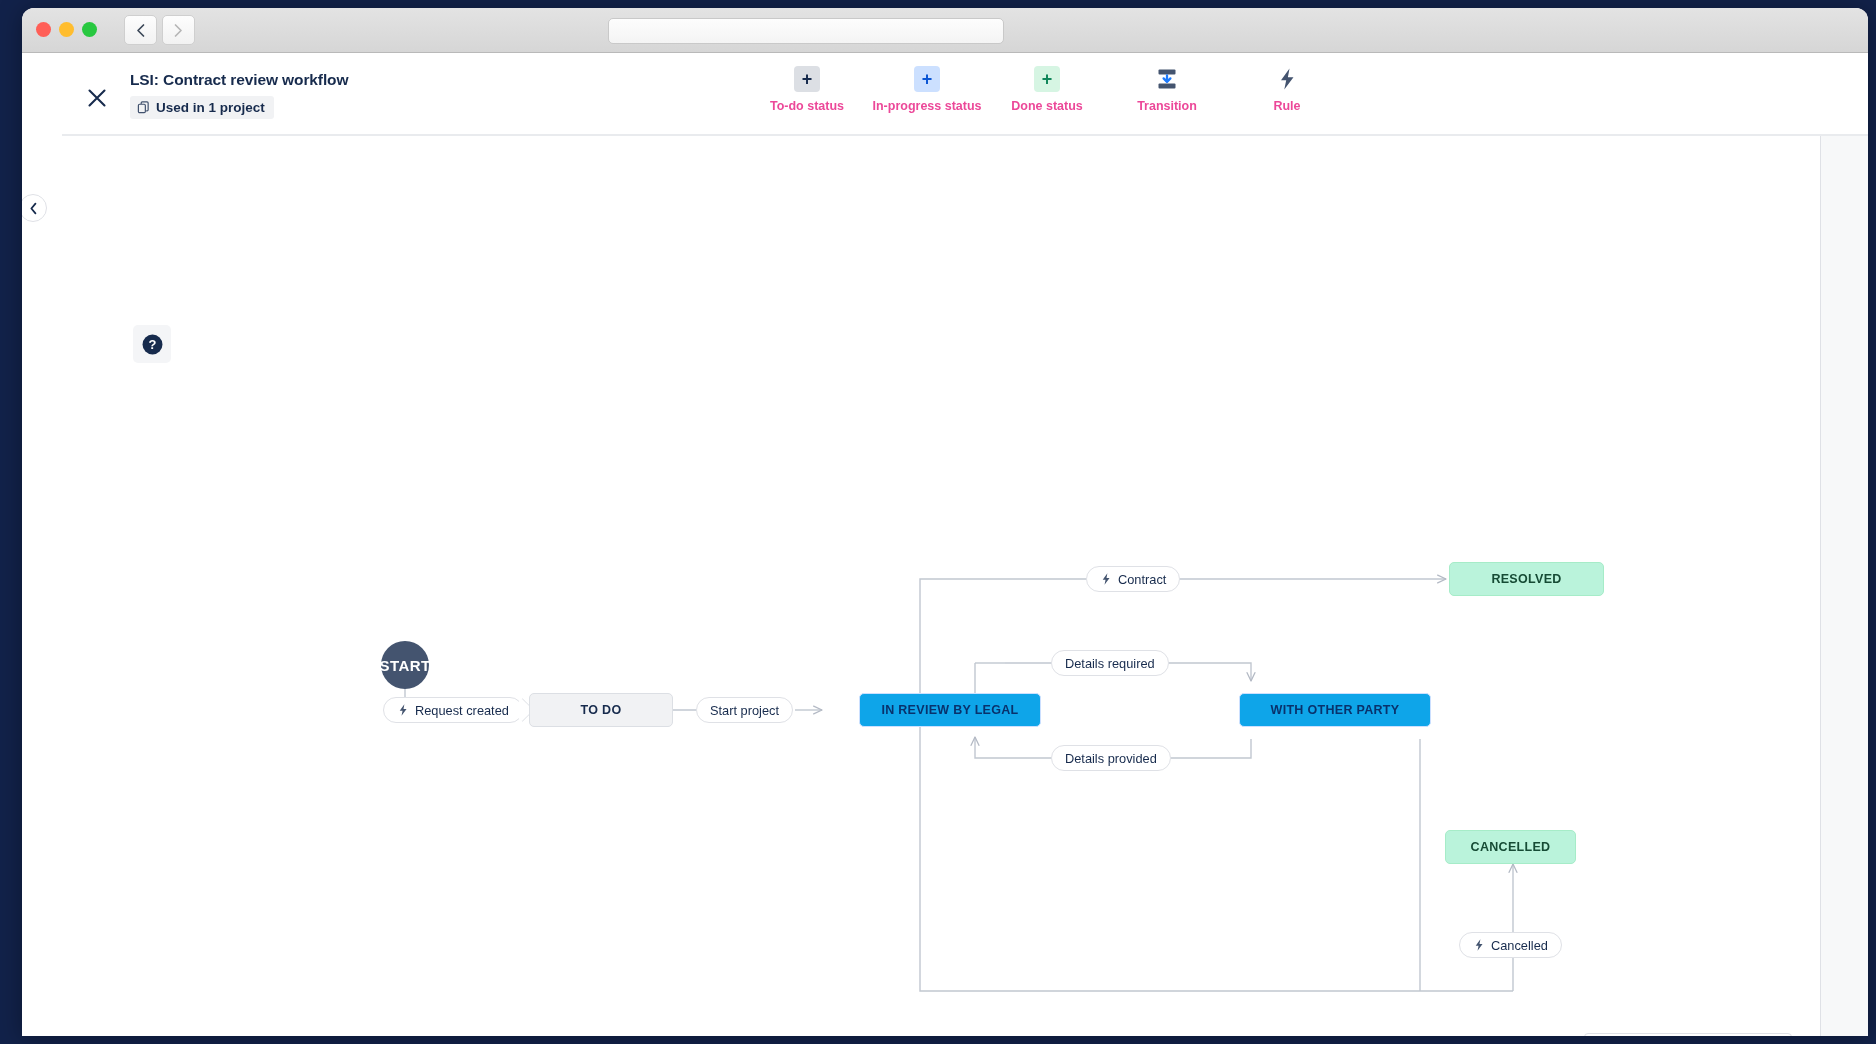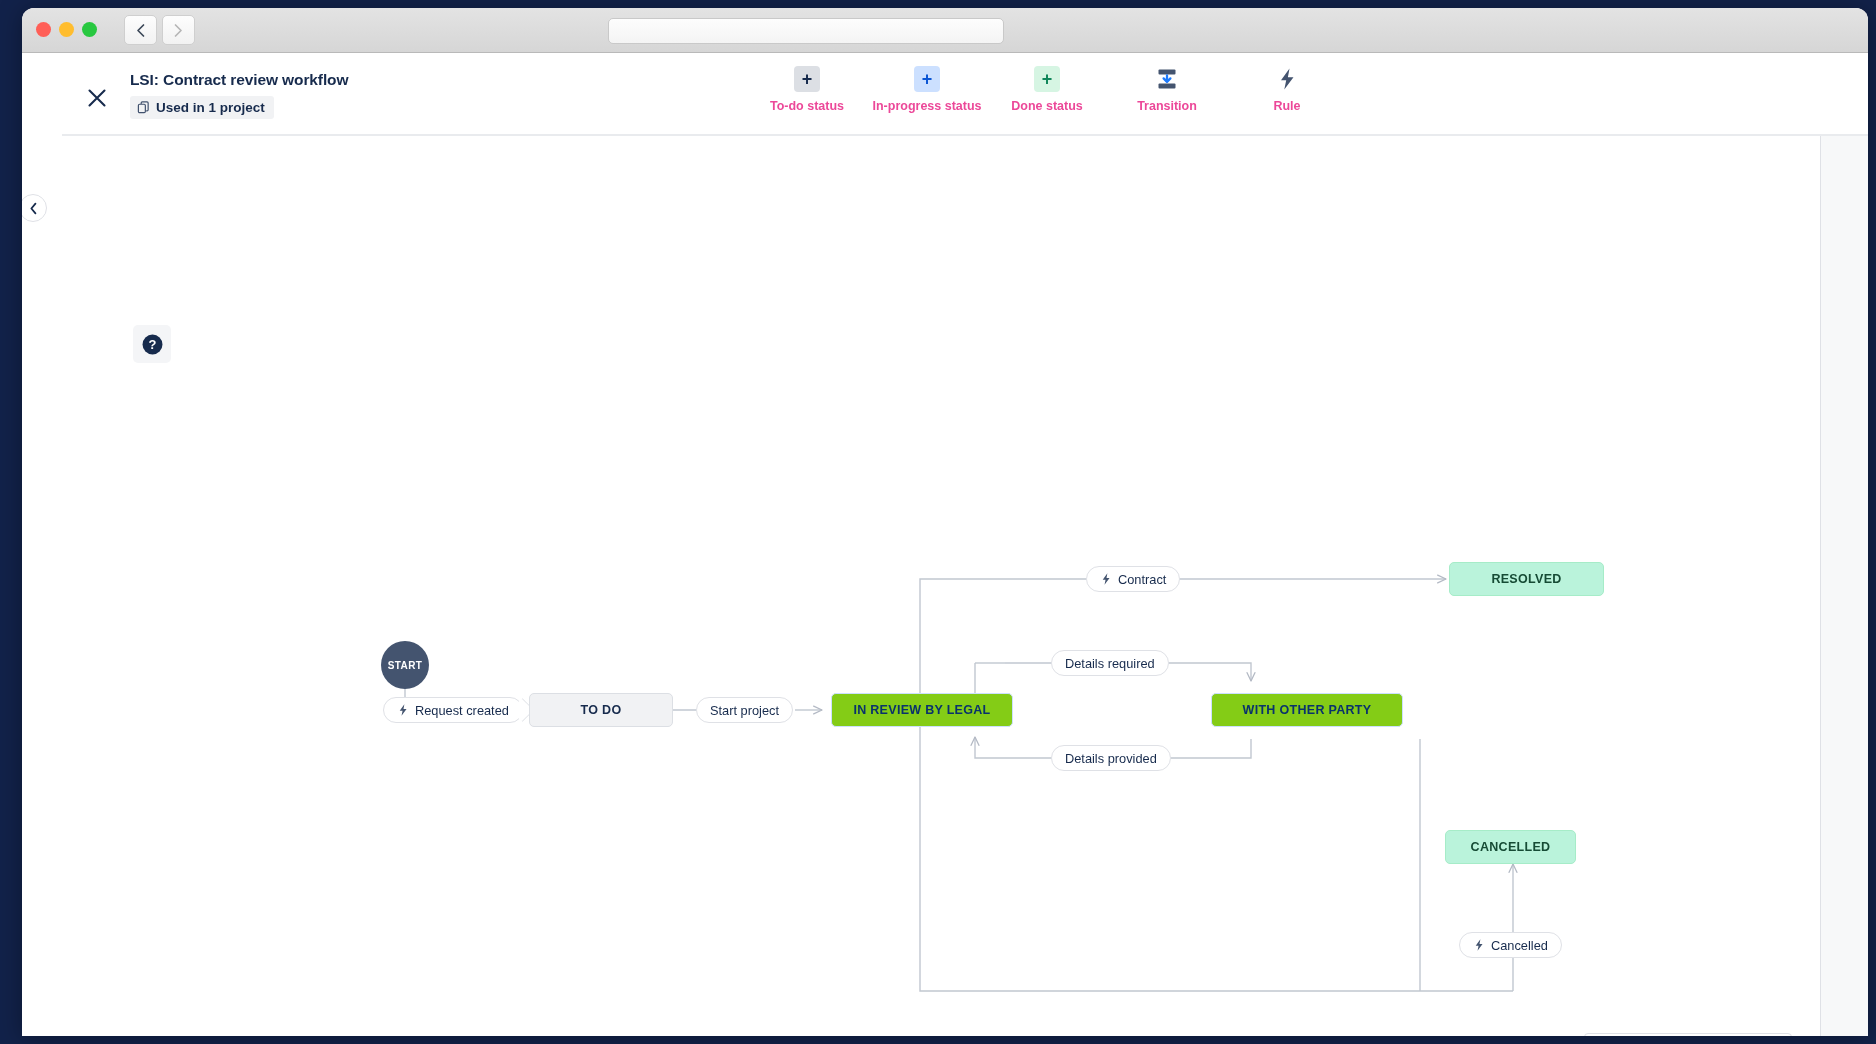--- a/index.html
+++ b/index.html
@@ -236,44 +236,45 @@
     width: 1798px; height: 900px;
   }
   .node { position: absolute; }
 
   .start-node {
     width: 48px; height: 48px;
     border-radius: 50%;
     background: #44546f;
     color: #ffffff;
     display: flex; align-items: center; justify-content: center;
-    font-size: 10px;
+    font-size: 15px;
     font-weight: bold;
     letter-spacing: .4px;
   }
 
   .status-node {
     height: 34px;
     display: flex; align-items: center; justify-content: center;
     border-radius: 5px;
     font-size: 12.5px;
     font-weight: bold;
     letter-spacing: .3px;
     white-space: nowrap;
     padding: 0 18px;
   }
   .status-node.todo {
     background: #f1f2f4;
     border: 1px solid #dcdfe4;
     color: #172b4d;
   }
   .status-node.inprogress {
-    background: #84cc16;
+    background: #0ea5e9;
     border: 1px solid #cce0ff;
     color: #09326c;
+    margin-left: 28px;
   }
   .status-node.done {
     background: #baf3db;
     border: 1px solid #a6ecc8;
     color: #164b35;
   }
 
   .edge-label {
     position: absolute;
     height: 26px;

